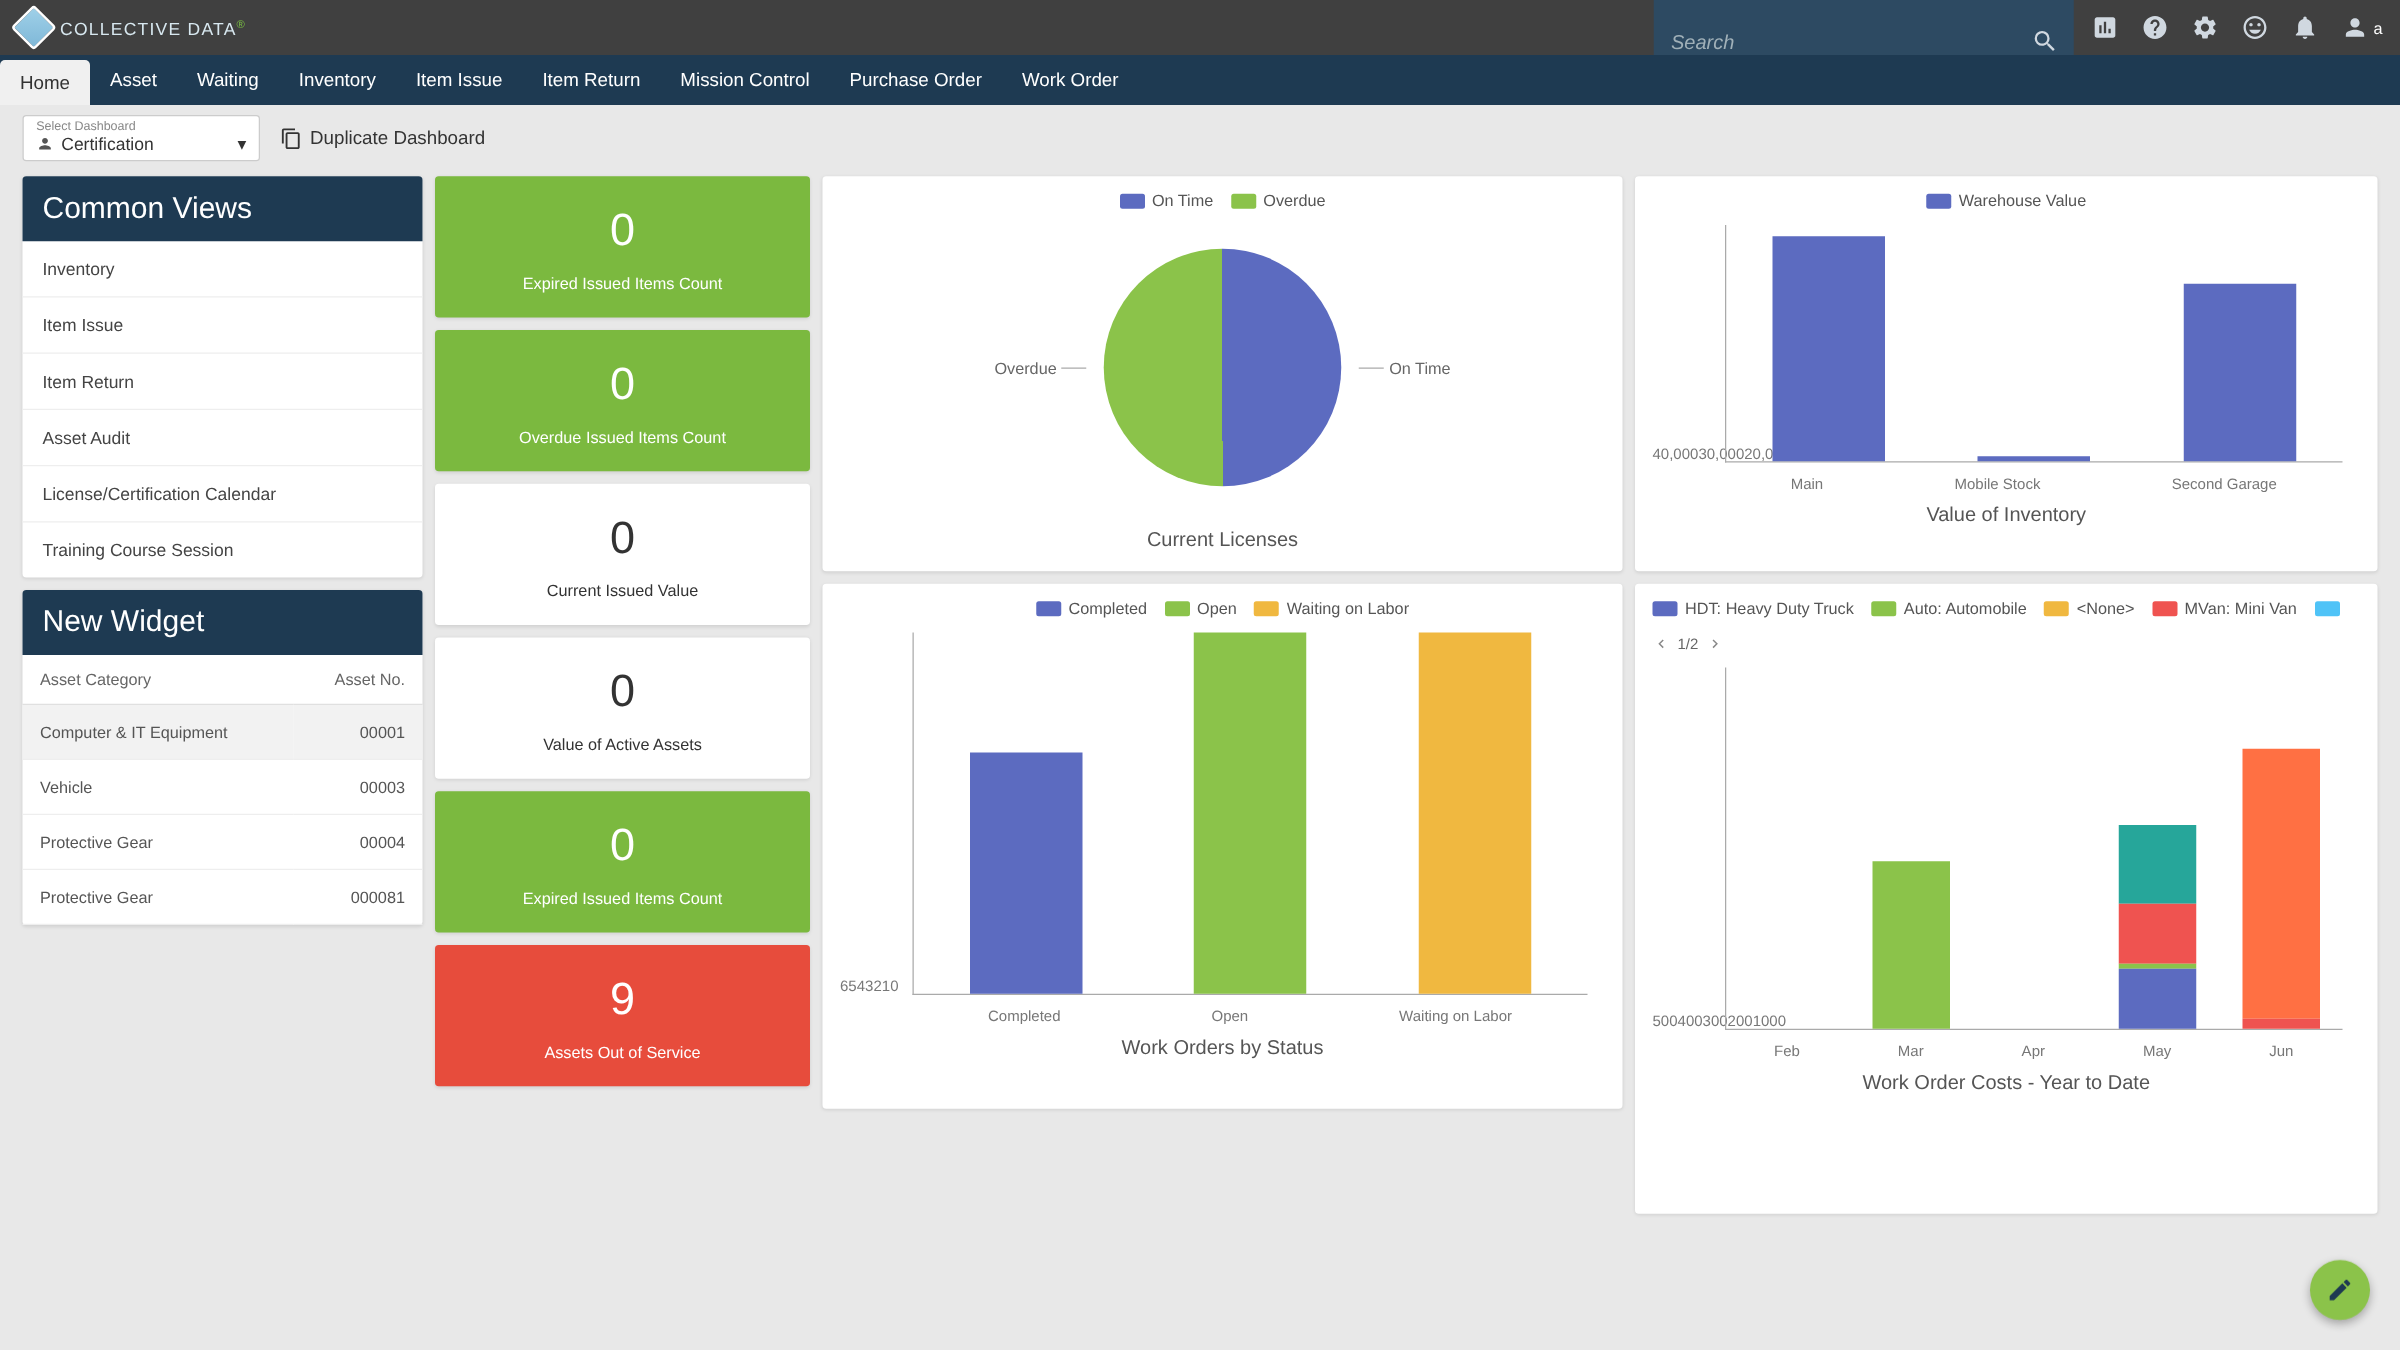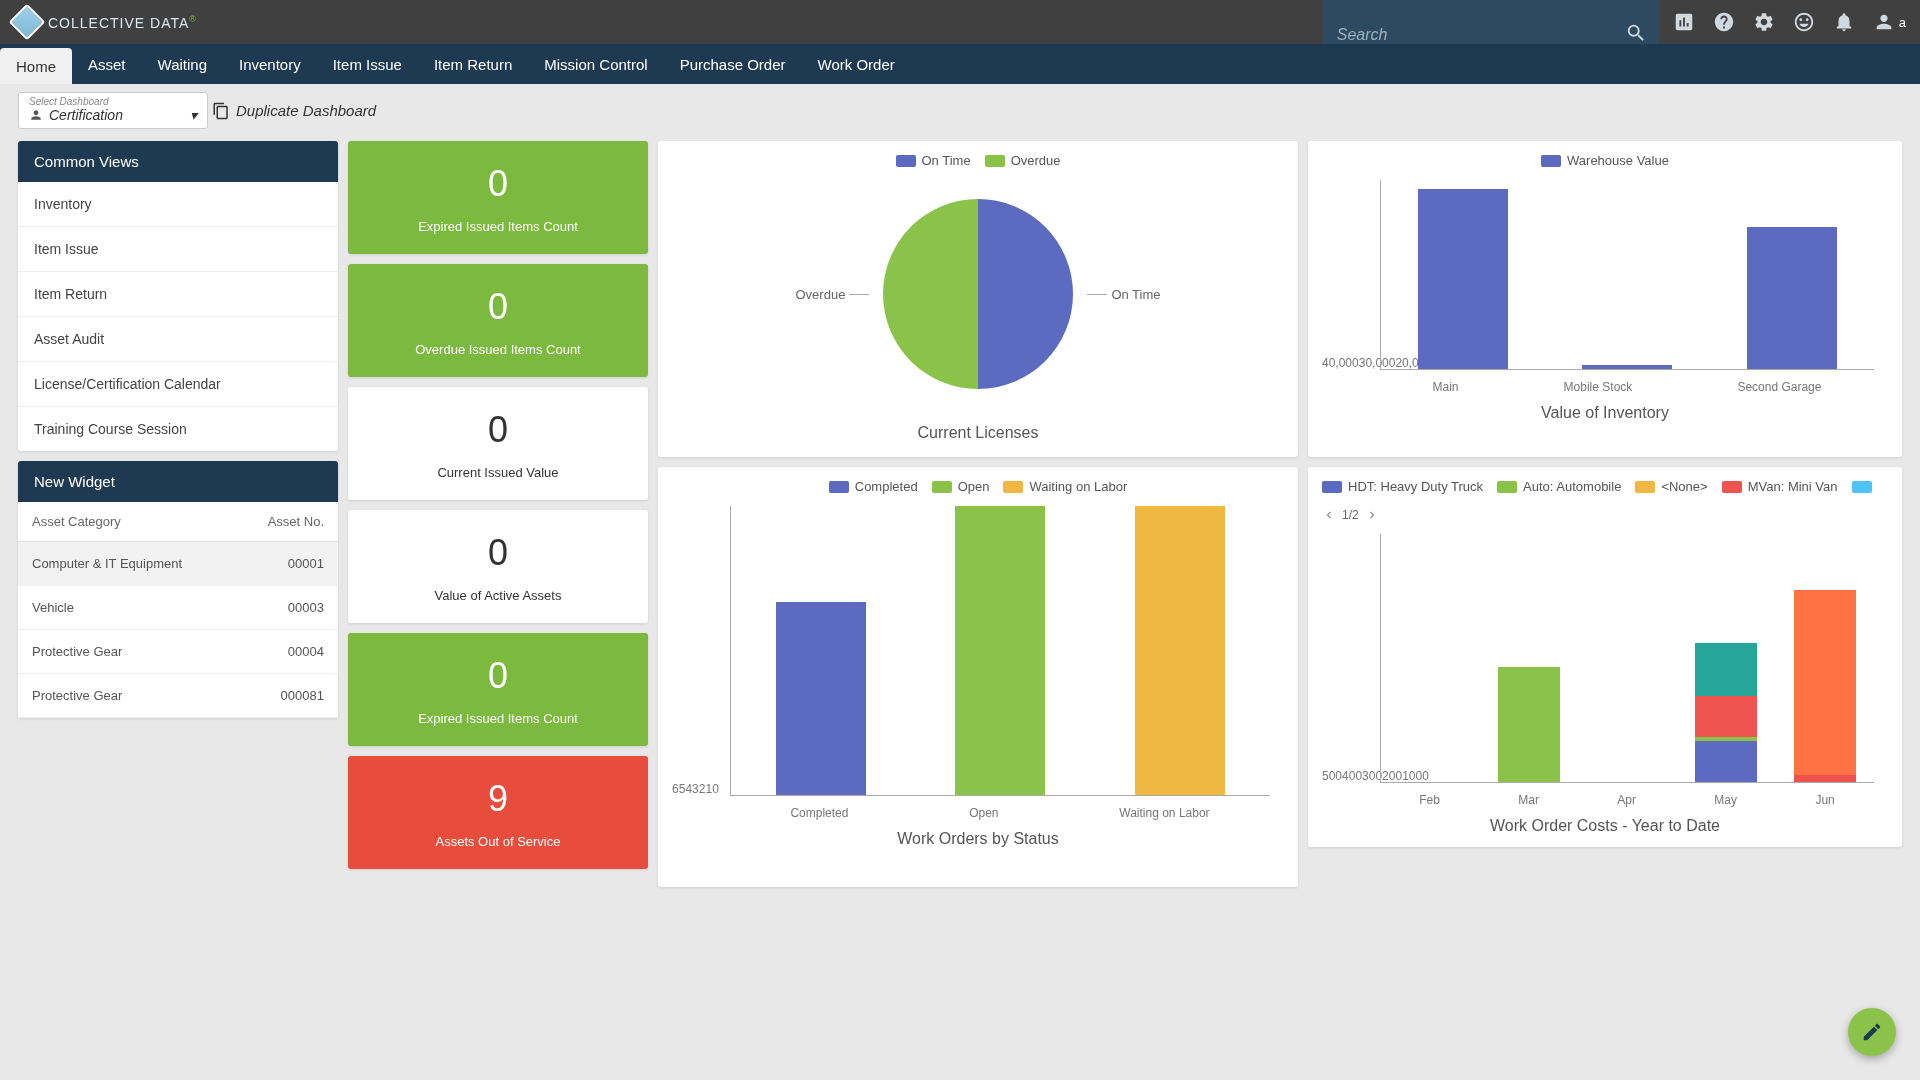--- a/index.html
+++ b/index.html
@@ -18,36 +18,36 @@
 .topbar-icons { display: flex; align-items: center; gap: 18px; margin-left: 14px; }
 .topbar-icons svg, .topbar-icons .icon { width: 22px; height: 22px; fill: #d0d8e0; cursor: pointer; }
 .user-chip { display: flex; align-items: center; gap: 4px; font-size: 13px; }
 
 
 .navbar { background: #1e3a52; height: 40px; display: flex; align-items: stretch; }
 .nav-item { color: #fff; padding: 0 16px; display: flex; align-items: center; font-size: 15px; cursor: pointer; }
 .nav-item.active { background: #f0f0f0; color: #333; border-radius: 4px 4px 0 0; margin-top: 4px; }
 
 
-.subhead { display: flex; align-items: center; gap: 4px; padding: 8px 18px; font-style: italic; }
+.subhead { display: flex; align-items: center; gap: 16px; padding: 8px 18px; }
 .select-dash-wrap { background: #fff; border: 1px solid #ccc; border-radius: 3px; padding: 3px 10px 5px 10px; width: 190px; }
 .select-dash-label { font-size: 10px; color: #888; }
 .select-dash-value { display: flex; align-items: center; gap: 6px; font-size: 14px; color: #333; }
 .select-dash-value svg { width: 14px; height: 14px; fill: #555; }
 .select-dash-caret { margin-left: auto; }
 .dup-dash { display: flex; align-items: center; gap: 6px; font-size: 15px; color: #333; cursor: pointer; }
 .dup-dash svg { width: 18px; height: 18px; fill: #333; }
 
 
 .dash { display: grid; grid-template-columns: 320px 300px 640px 1fr; gap: 10px; padding: 4px 18px 18px 18px; }
 .col { display: flex; flex-direction: column; gap: 10px; }
 
 
 .panel { background: #fff; border-radius: 3px; box-shadow: 0 1px 3px rgba(0,0,0,0.1); }
-.panel-header { background: #1e3a52; color: #fff; padding: 12px 16px; font-size: 15px; font-weight: 500; border-radius: 3px 3px 0 0; }
+.panel-header { background: #1e3a52; color: #fff; padding: 12px 16px; font-size: 24px; font-weight: 500; border-radius: 3px 3px 0 0; }
 .panel-body { padding: 0; }
 .link-list .link-item { padding: 14px 16px; font-size: 14px; color: #444; border-bottom: 1px solid #eee; cursor: pointer; }
 .link-list .link-item:last-child { border-bottom: none; }
 
 
 .kpi { border-radius: 3px; text-align: center; padding: 22px 10px 20px 10px; box-shadow: 0 1px 3px rgba(0,0,0,0.1); }
 .kpi.green { background: #7bb93f; color: #fff; }
 .kpi.white { background: #fff; color: #333; }
 .kpi.red { background: #e74c3c; color: #fff; }
 .kpi-value { font-size: 36px; font-weight: 400; margin-bottom: 14px; }
@@ -329,21 +329,21 @@
           </div>
         <div class="x-labels" id="xlab1">
             <span>Main</span>
             <span>Mobile Stock</span>
             <span>Second Garage</span>
           </div>
       </div>
       <div class="chart-title">Value of Inventory</div>
     </div>
 
-    <div class="chart-card" style="height:380px">
+    <div class="chart-card" style="height:504px">
       <div class="chart-legend" style="justify-content:flex-start;flex-wrap:wrap">
         <div class="legend-item">
             <span class="legend-sw c-blue"></span>
             <span>HDT: Heavy Duty Truck</span>
           </div>
         <div class="legend-item">
             <span class="legend-sw c-green"></span>
             <span>Auto: Automobile</span>
           </div>
         <div class="legend-item">

